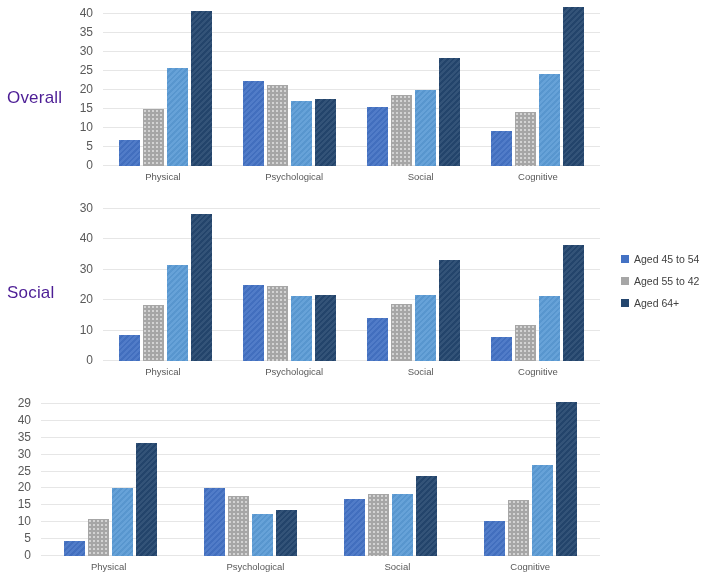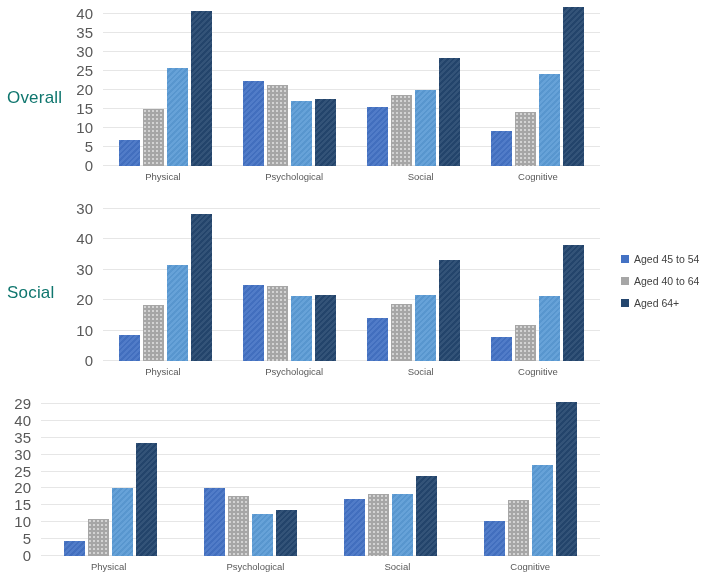--- a/index.html
+++ b/index.html
@@ -1,25 +1,25 @@
 <!DOCTYPE html>
 <html><head>
 <meta charset="utf-8">
 <style>
   html,body{margin:0;padding:0;background:#fff;}
   body{font-family:"Liberation Sans", sans-serif; -webkit-font-smoothing:antialiased;}
   .figure{position:relative;width:709px;height:587px;background:#ffffff;overflow:hidden;}
   .charts{position:absolute;left:0;top:0;width:709px;}
   .chart-row{display:flex;height:195px;padding-right:109px;box-sizing:border-box;}
   .row-label{width:62px;flex:none;display:flex;align-items:center;padding-left:7px;box-sizing:border-box;
-             font-size:17px;color:#0f766e;letter-spacing:.2px;}
+             font-size:17px;color:#4c1d95;letter-spacing:.2px;}
   .chart{flex:1;display:flex;flex-direction:column;padding-top:14px;min-width:0;}
   .plot-wrap{display:flex;height:152px;}
   .yaxis{width:41px;flex:none;position:relative;}
-  .ytick{position:absolute;right:10px;font-size:15px;color:#595959;line-height:11px;}
+  .ytick{position:absolute;right:10px;font-size:12px;color:#595959;line-height:11px;}
   .plot{flex:1;position:relative;overflow:visible;}
   .gridline{position:absolute;left:0;right:0;height:0;border-top:1px solid #e6e6e6;}
   .bars-row{position:absolute;left:0;right:0;top:0;bottom:0;display:flex;justify-content:space-around;align-items:flex-end;}
   .group{display:flex;align-items:flex-end;gap:3px;}
   .bar{width:21px;flex:none;}
   .bar.s0,.bar.s2,.bar.s3{
     background-image:repeating-linear-gradient(135deg, rgba(255,255,255,0.07) 0 2px, rgba(0,0,0,0.03) 2px 4px);
   }
   .bar.s1{
     background-image:radial-gradient(rgba(255,255,255,0.5) 0.8px, transparent 0.9px);
@@ -232,20 +232,20 @@
 
   </div>
 
   <div class="legend">
     <div class="legend-item">
       <span class="swatch" style="background-color: rgb(68, 114, 196);"></span>
       <span class="legend-label">Aged 45 to 54</span>
     </div>
     <div class="legend-item">
       <span class="swatch" style="background-color: rgb(166, 166, 166);"></span>
-      <span class="legend-label">Aged 40 to 64</span>
+      <span class="legend-label">Aged 55 to 42</span>
     </div>
     <div class="legend-item">
       <span class="swatch" style="background-color: rgb(36, 70, 110);"></span>
       <span class="legend-label">Aged 64+</span>
     </div>
   </div>
 </div>
 
 </body></html>

